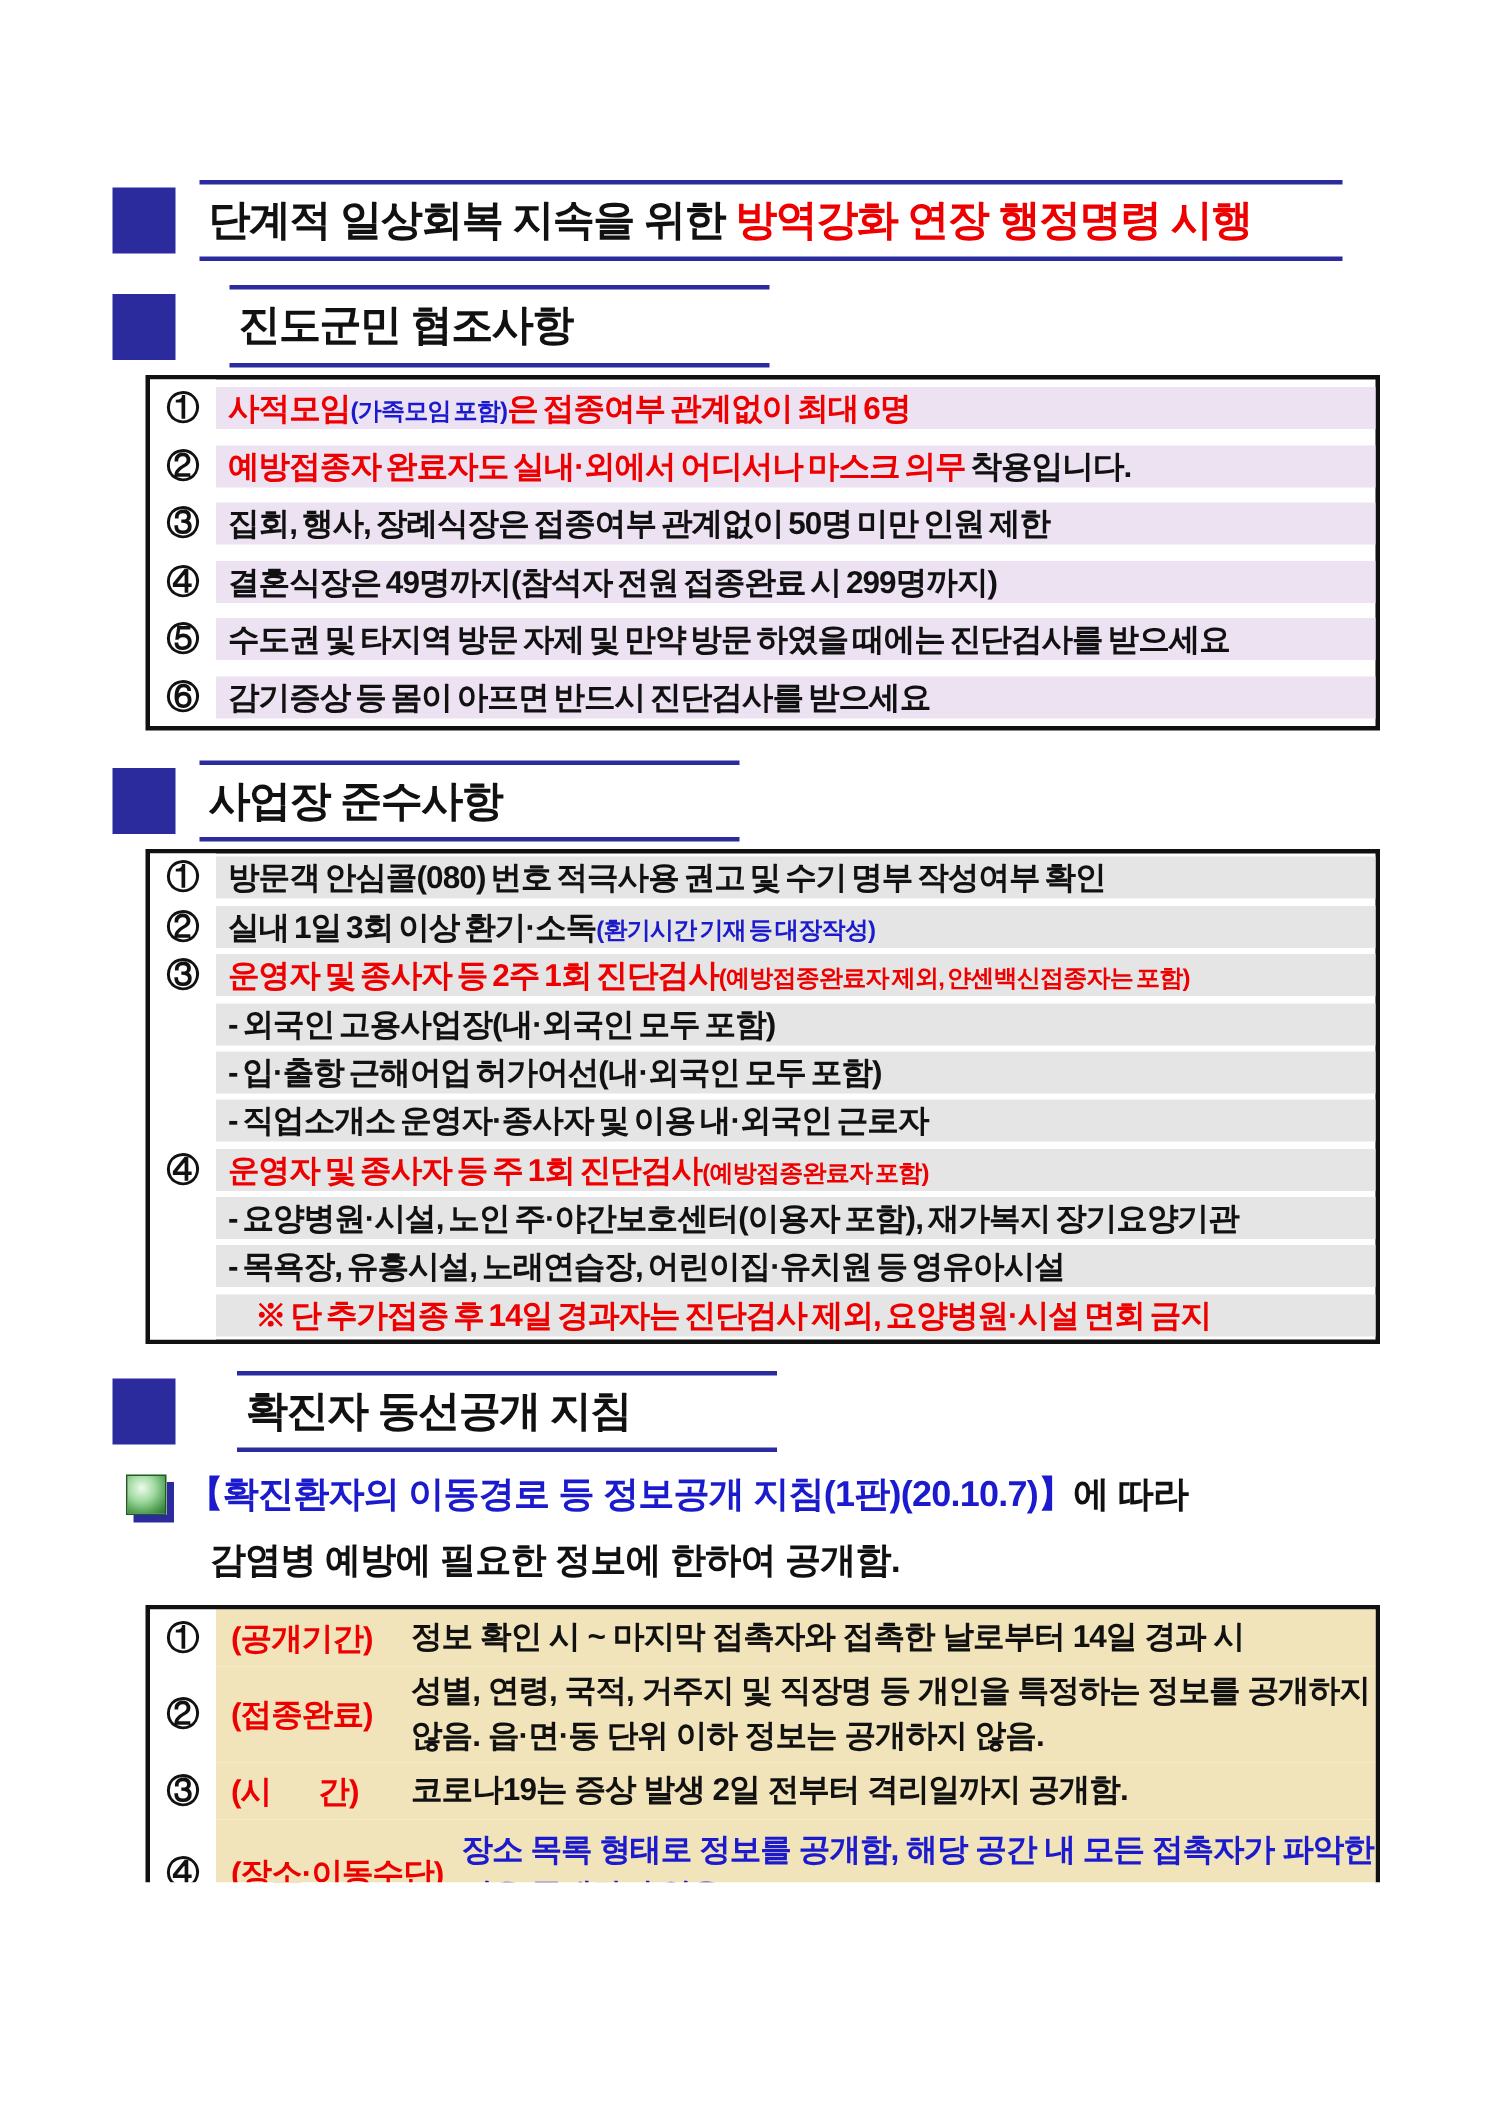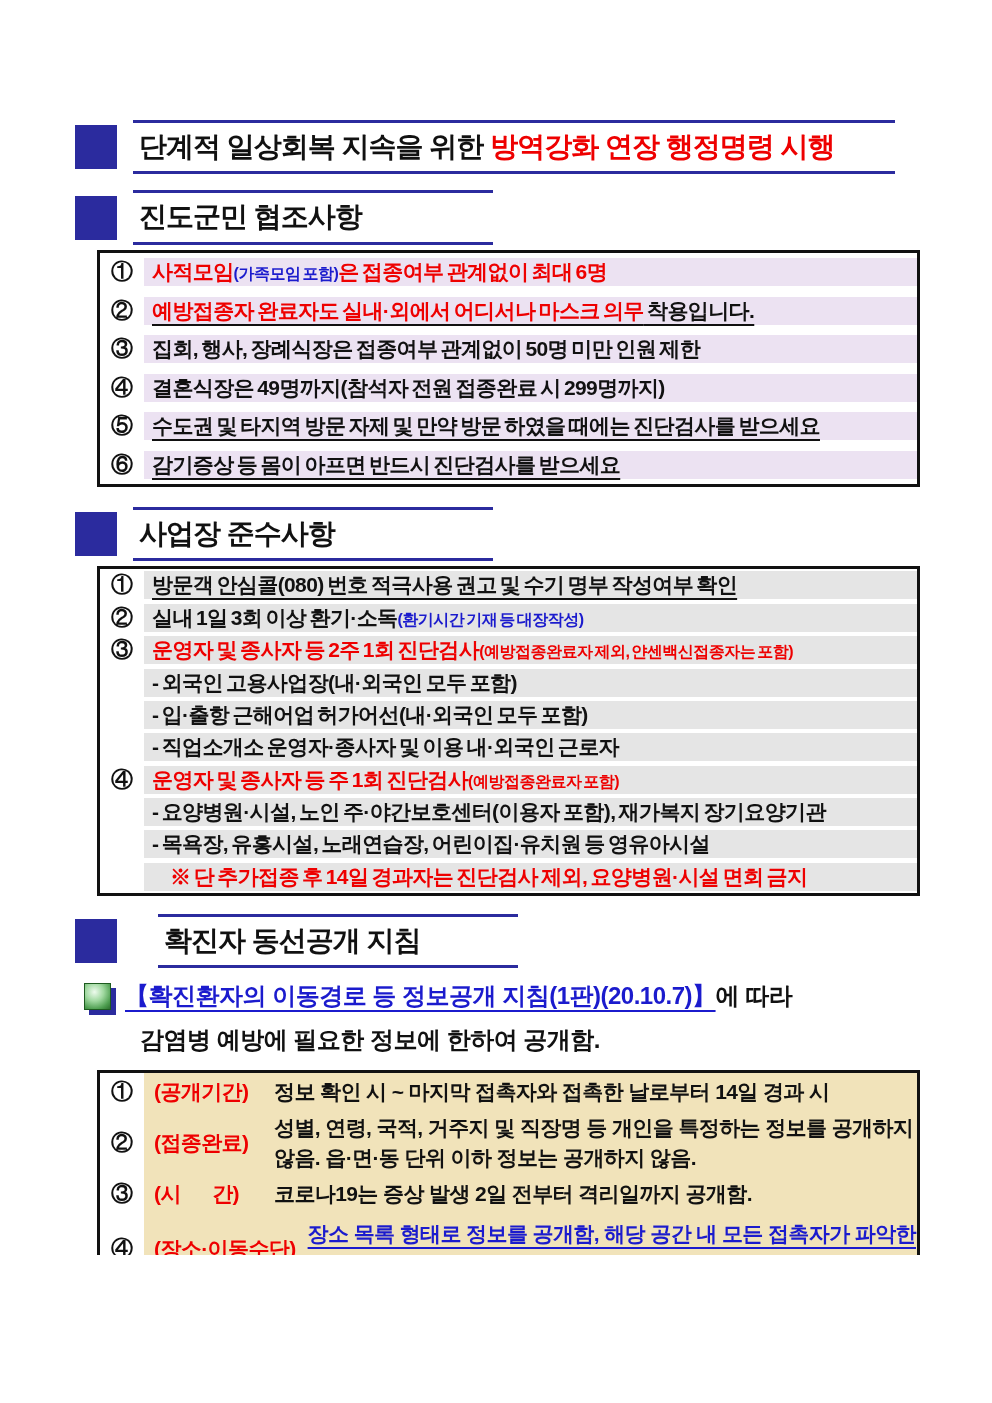--- a/index.html
+++ b/index.html
@@ -13,21 +13,21 @@
   .sq{width:42px;height:44px;background:#2b2b9e;flex:0 0 auto;}
   .head-rule{margin-left:16px;border-top:3px solid #2b2b9e;border-bottom:3px solid #2b2b9e;
     padding:6px 0 6px 6px;box-sizing:border-box;}
   .w-main{width:762px;}
   .w-sub{width:360px;}
   .head-rule h1,.head-rule h2{margin:0;font-size:28px;letter-spacing:-1px;line-height:1.3;white-space:nowrap;}
   .t-red{color:#ee0000;}
   .t-blue{color:#1b1bcd;}
   .t-black{color:#111;}
   .sm{font-size:16px;letter-spacing:-0.5px;}
-  .u{text-decoration:underline;text-underline-offset:6px;text-decoration-thickness:2px;}
+  .u{text-underline-offset:6px;text-decoration-thickness:2px;}
   
   .bullets{margin:8px 0 0 100px;font-size:24px;letter-spacing:-0.5px;}
   .bullet-line{line-height:33px;white-space:nowrap;}
   .bullet-line .marker{margin-right:8px;}
   
   .box{margin:5px 0 0 97px;width:823px;border:3px solid #111;box-sizing:border-box;}
   .row{display:flex;align-items:center;}
   .numcol{width:44px;flex:0 0 auto;background:#fff;text-align:center;font-size:22px;align-self:stretch;
     display:flex;align-items:center;justify-content:center;}
   .rowtext{flex:1;padding-left:8px;font-size:21px;letter-spacing:-0.6px;word-spacing:-2px;white-space:nowrap;}
@@ -61,21 +61,21 @@
 <div class="page">
 
   <div class="sec-head">
     <div class="sq"></div>
     <div class="head-rule w-main">
       <h1><span class="t-black">단계적 일상회복 지속을 위한 </span><span class="t-red">방역강화 연장 행정명령 시행</span></h1>
     </div>
   </div>
 
 
-  <div class="sec-head" style="margin-top:16px;">
+  <div class="sec-head" style="margin-top:16px;gap:20px;">
     <div class="sq"></div>
     <div class="head-rule w-sub">
       <h2>진도군민 협조사항</h2>
     </div>
   </div>
 
   <div class="box b1">
     <div class="row">
       <div class="numcol">①</div>
       <div class="rowtext bg-lav"><span class="t-red">사적모임</span><span class="t-blue sm">(가족모임 포함)</span><span class="t-red">은 접종여부 관계없이 최대 6명</span></div>

